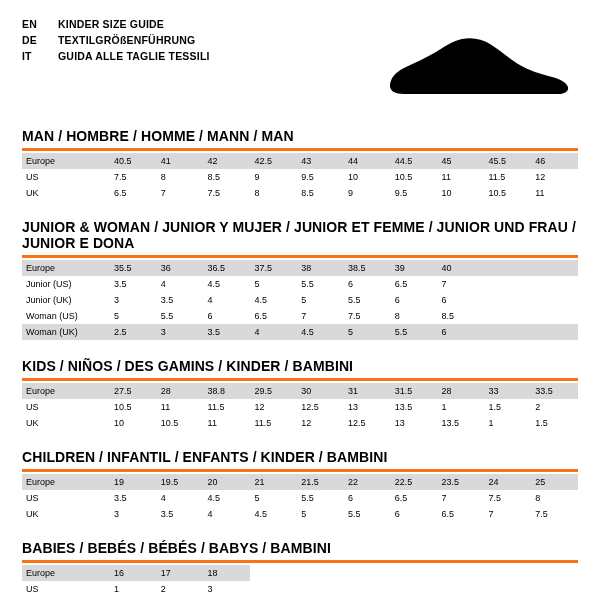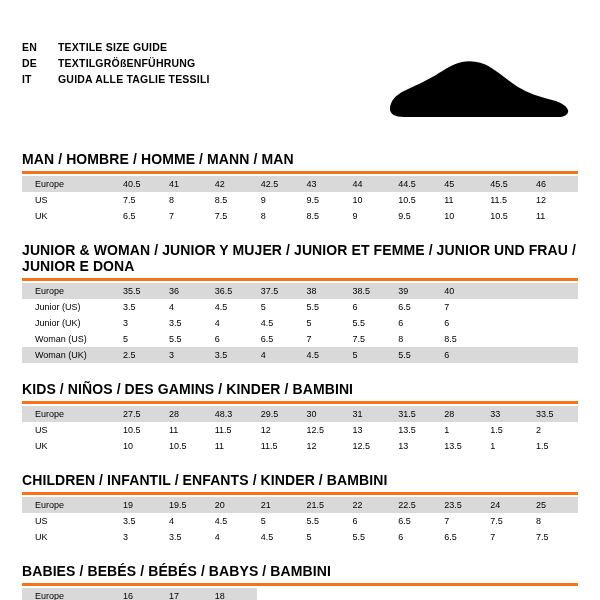--- a/index.html
+++ b/index.html
@@ -19,21 +19,20 @@
     width: 600px;
     height: 600px;
     box-sizing: border-box;
     padding: 18px 22px 0 22px;
   }
 
   
   .header {
     position: relative;
     height: 92px;
-    margin-top: 23px;
   }
   .lang-table {
     border-collapse: collapse;
     font-size: 10.5px;
     font-weight: bold;
     letter-spacing: 0.2px;
   }
   .lang-table td {
     padding: 0 0 3px 0;
     vertical-align: top;
@@ -79,42 +78,42 @@
     line-height: 16px;
     padding: 0 0 0 4px;
     white-space: nowrap;
     overflow: hidden;
   }
   table.size-table tr.shaded td {
     background: #d9d9d9;
   }
   table.size-table td.label {
     width: 84px;
-    padding-left: 13px;
+    padding-left: 4px;
   }
   .spacer-top {
     height: 2px;
   }
 
   
   table.babies {
     width: 100%;
   }
 </style>
 </head>
 <body>
 
 <div class="page">
 
   <div class="header">
     <table class="lang-table">
       <tbody>
         <tr>
           <td class="lang-code">EN</td>
-          <td>TEXTILE SIZE GUIDE</td>
+          <td>KINDER SIZE GUIDE</td>
         </tr>
         <tr>
           <td class="lang-code">DE</td>
           <td>TEXTILGRÖßENFÜHRUNG</td>
         </tr>
         <tr>
           <td class="lang-code">IT</td>
           <td>GUIDA ALLE TAGLIE TESSILI</td>
         </tr>
       </tbody>
@@ -255,21 +254,21 @@
 
   <div class="section">
     <div class="section-title">KIDS / NIÑOS / DES GAMINS / KINDER / BAMBINI</div>
     <div class="spacer-top"></div>
     <table class="size-table">
       <tbody>
         <tr class="shaded">
           <td class="label">Europe</td>
           <td>27.5</td>
           <td>28</td>
-          <td>48.3</td>
+          <td>38.8</td>
           <td>29.5</td>
           <td>30</td>
           <td>31</td>
           <td>31.5</td>
           <td>28</td>
           <td>33</td>
           <td>33.5</td>
         </tr>
         <tr>
           <td class="label">US</td>

